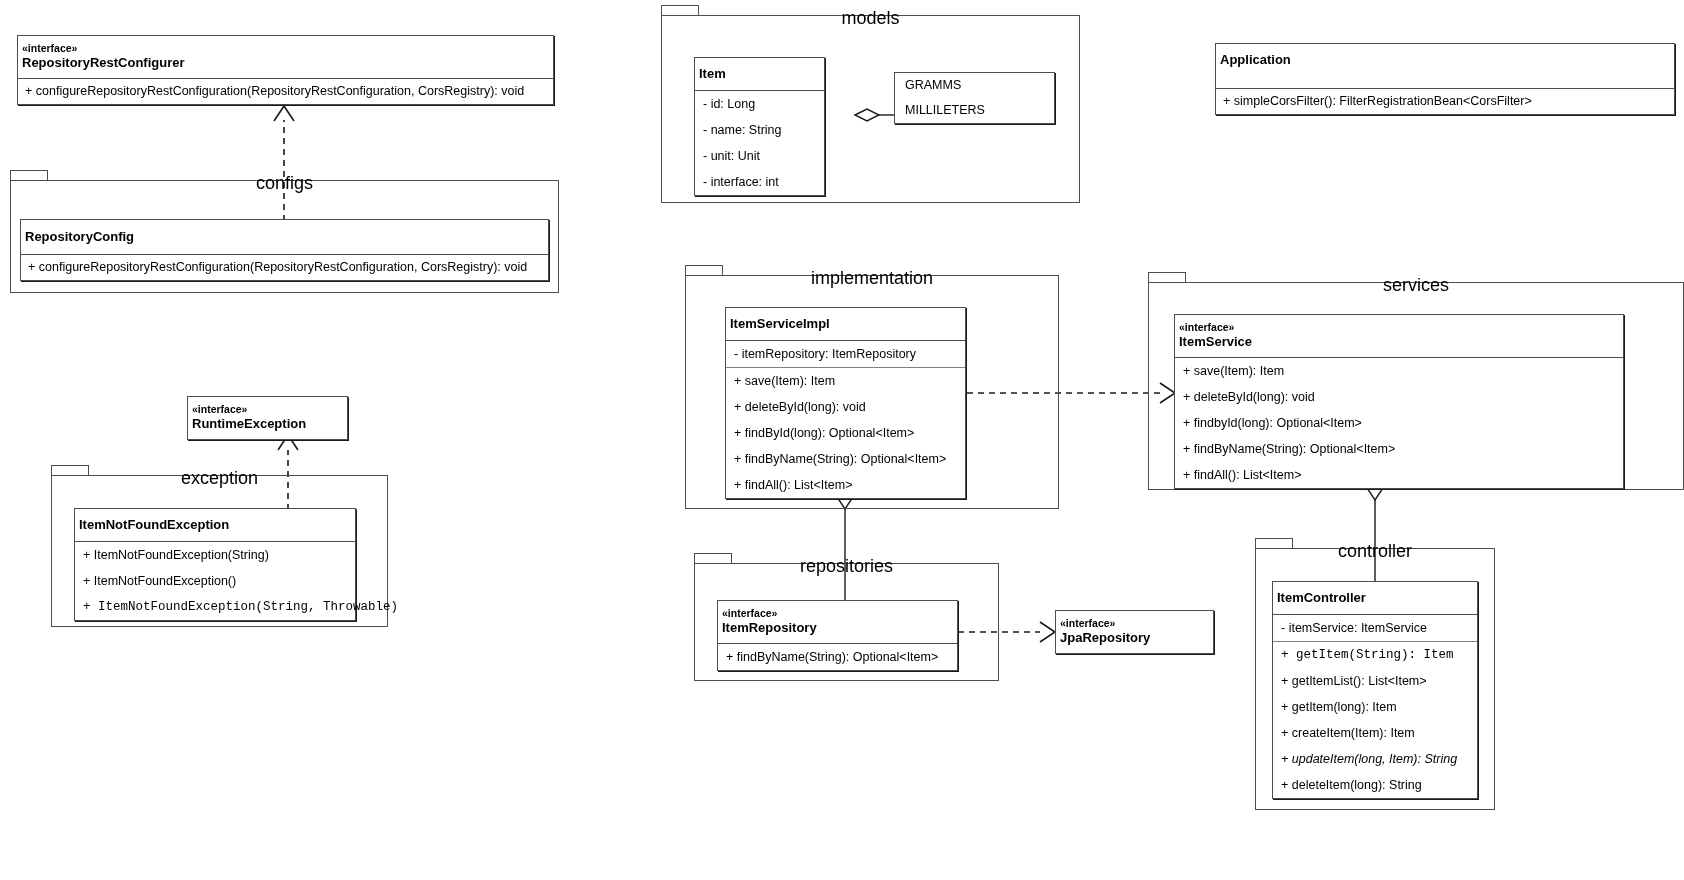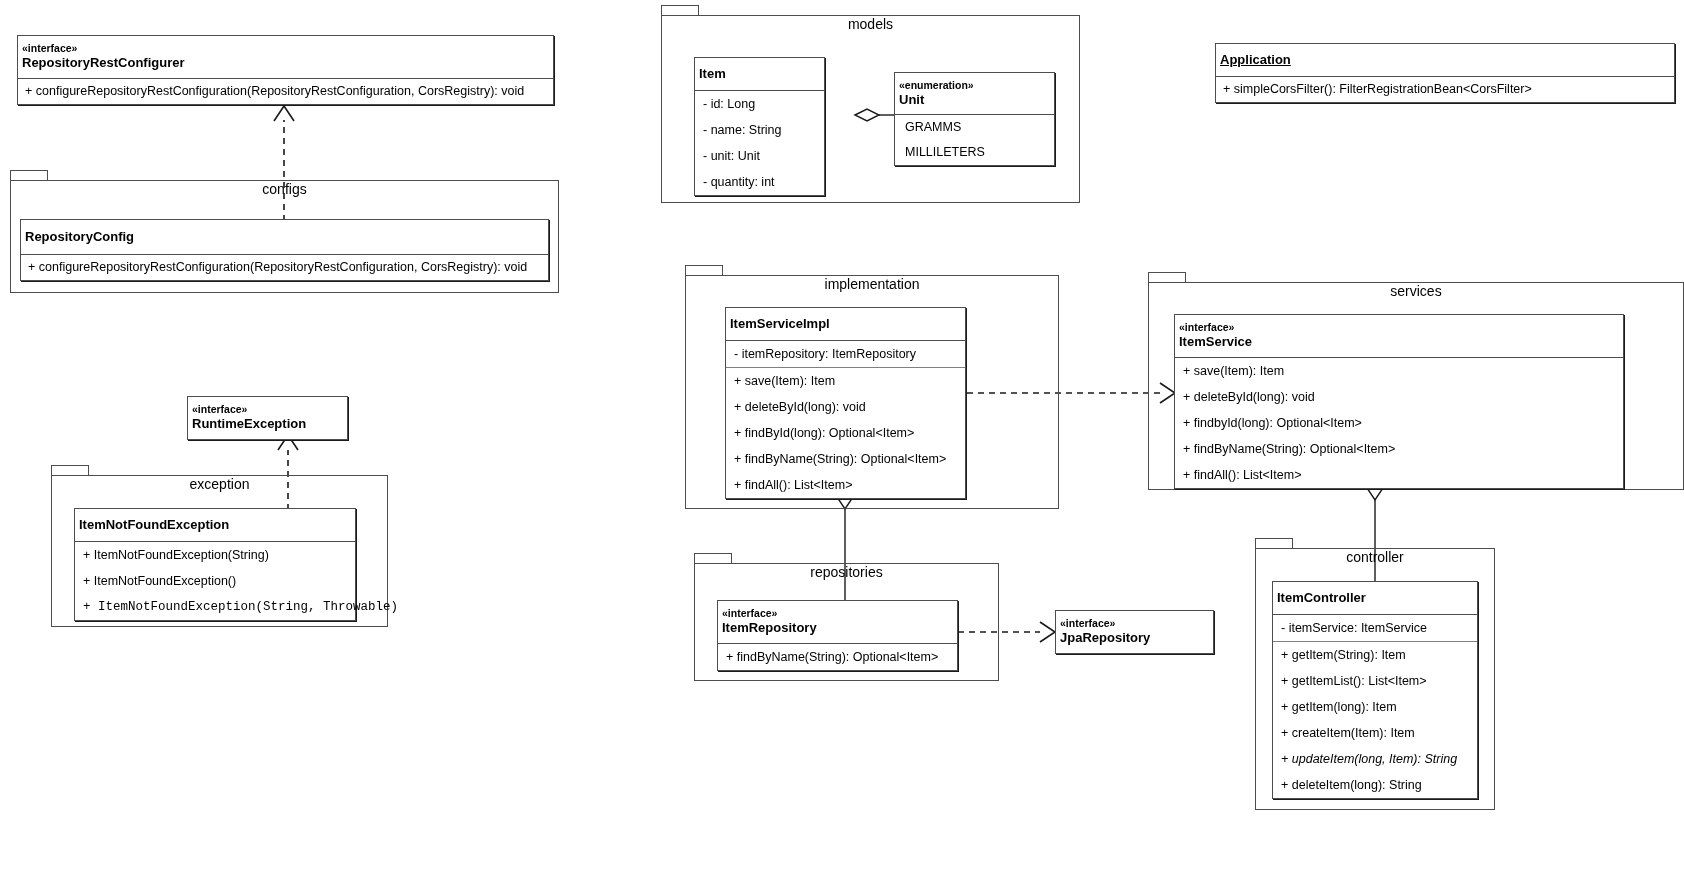--- a/index.html
+++ b/index.html
@@ -95,23 +95,22 @@
     box-sizing: border-box;
     border: 1px solid #4d4d4d;
     background: transparent;
   }
   .pkg-label {
     position: absolute;
     top: 6px;
     left: 0;
     right: 0;
     text-align: center;
-    font-size: 14px;
+    font-size: 18px;
     line-height: 15px;
-    margin-top: 6px;
   }
 
   
   svg.links {
     position: absolute;
     left: 0;
     top: 0;
     width: 1684px;
     height: 880px;
     pointer-events: none;
@@ -195,37 +194,33 @@
   </div>
 
   <div class="uml-class" style="left:694px; top:57px; width:131px;">
     <div class="class-header" style="padding-top:8px; padding-bottom:8px;">
       <span class="cname">Item</span>
     </div>
     <div class="compartment">
       <div class="member" style="padding:6px 7px 6px 8px;">- id: Long</div>
       <div class="member" style="padding:6px 7px 6px 8px;">- name: String</div>
       <div class="member" style="padding:6px 7px 6px 8px;">- unit: Unit</div>
-      <div class="member" style="padding:6px 7px 6px 8px;">- quantity: int</div>
+      <div class="member" style="padding:6px 7px 6px 8px;">- interface: int</div>
     </div>
   </div>
 
   <div class="uml-class" style="left:894px; top:72px; width:161px;">
-    <div class="class-header" style="padding-top:6px; padding-bottom:6px;">
-      <span class="stereo">«enumeration»</span>
-      <span class="cname">Unit</span>
-    </div>
     <div class="compartment">
       <div class="enum-lit">GRAMMS</div>
       <div class="enum-lit">MILLILETERS</div>
     </div>
   </div>
 
   <div class="uml-class" style="left:1215px; top:43px; width:460px;">
-    <div class="class-header" style="padding-top:8px; padding-bottom:8px;text-decoration:underline;">
+    <div class="class-header" style="padding-top:8px; padding-bottom:20px;">
       <span class="cname">Application</span>
     </div>
     <div class="compartment">
       <div class="member">+ simpleCorsFilter(): FilterRegistrationBean&lt;CorsFilter&gt;</div>
     </div>
   </div>
 
   <div class="uml-class" style="left:187px; top:396px; width:161px;">
     <div class="class-header" style="border-bottom:none; padding-top:6px; padding-bottom:7px;">
       <span class="stereo">«interface»</span>
@@ -317,21 +312,21 @@
     <div class="pkg-label">controller</div>
   </div>
   <div class="uml-class" style="left:1272px; top:581px; width:206px;">
     <div class="class-header" style="padding-top:8px; padding-bottom:8px;">
       <span class="cname">ItemController</span>
     </div>
     <div class="compartment">
       <div class="member" style="padding:6px 7px 6px 8px;">- itemService: ItemService</div>
     </div>
     <div class="compartment">
-      <div class="member" style="padding:6px 7px 6px 8px;">+ getItem(String): Item</div>
+      <div class="member" style="padding:6px 7px 6px 8px;font-family:Liberation Mono, monospace;">+ getItem(String): Item</div>
       <div class="member" style="padding:6px 7px 6px 8px;">+ getItemList(): List&lt;Item&gt;</div>
       <div class="member" style="padding:6px 7px 6px 8px;">+ getItem(long): Item</div>
       <div class="member" style="padding:6px 7px 6px 8px;">+ createItem(Item): Item</div>
       <div class="member" style="padding:6px 7px 6px 8px;font-style:italic;">+ updateItem(long, Item): String</div>
       <div class="member" style="padding:6px 7px 6px 8px;">+ deleteItem(long): String</div>
     </div>
   </div>
 
 </div>
 

